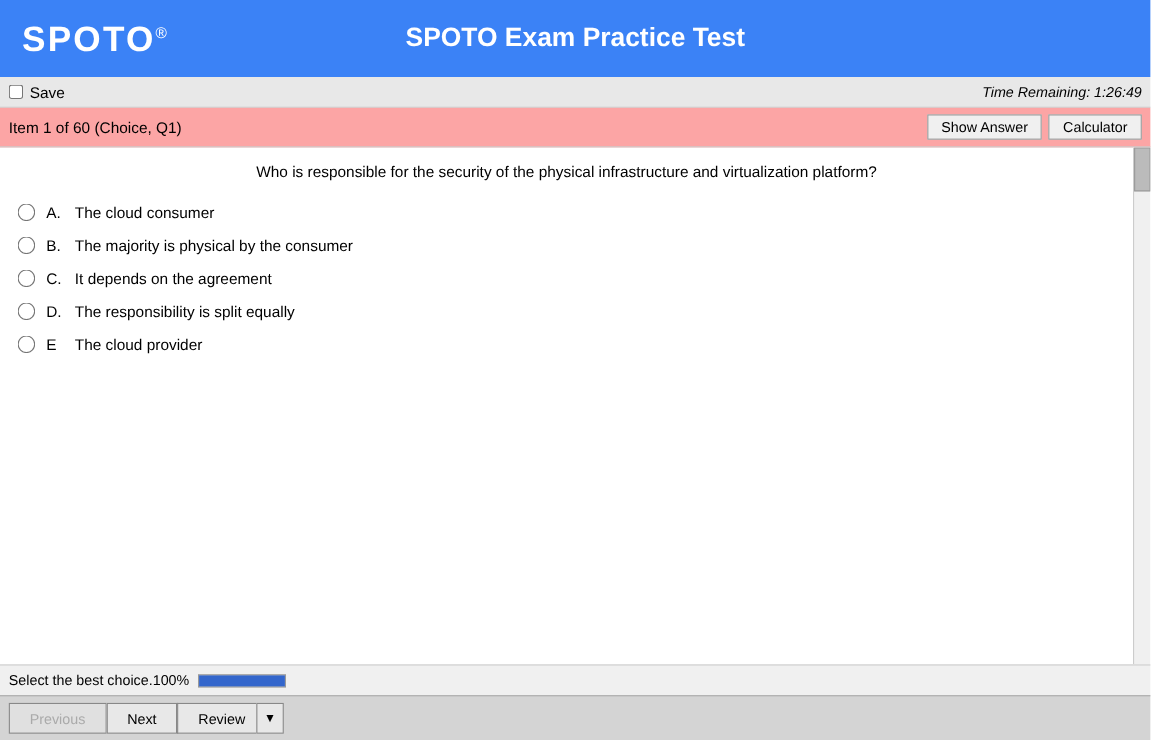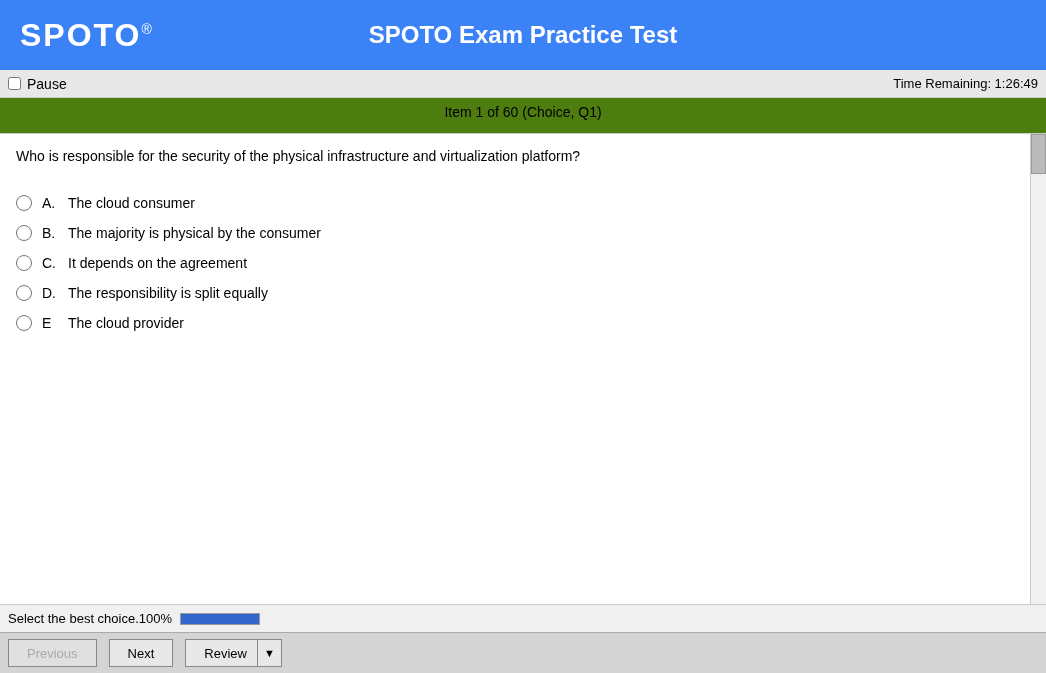--- a/index.html
+++ b/index.html
@@ -43,32 +43,32 @@
       padding: 4px 8px;
       min-height: 28px;
     }
     #mark-bar .mark-left {
       display: flex;
       align-items: center;
       gap: 6px;
     }
     #mark-bar .time {
       font-size: 13px;
+      font-style: italic;
     }
 
     
     #item-bar {
-      background: #4d7c0f;
+      background: #fca5a5;
       border-bottom: 1px solid #ccc;
       display: flex;
       align-items: center;
       justify-content: space-between;
       padding: 6px 8px;
       min-height: 36px;
-      flex-direction: column;
     }
     #item-bar .item-info {
       font-size: 14px;
     }
     #item-bar .item-buttons {
       display: flex;
       align-items: center;
       gap: 6px;
     }
     #item-bar .item-buttons button {
@@ -101,22 +101,23 @@
       width: 100%;
       height: 40px;
       background: #bbb;
       border: 1px solid #999;
       cursor: pointer;
     }
 
     
     #question-text {
       font-size: 14px;
-      margin-bottom: 28px;
+      margin-bottom: 18px;
       line-height: 1.5;
+      text-align: center;
     }
 
     
     .choice-row {
       display: flex;
       align-items: center;
       gap: 10px;
       margin-bottom: 14px;
     }
     .choice-row input[type="radio"] {
@@ -172,21 +173,21 @@
       background: #d4d4d4;
       border-top: 1px solid #aaa;
       display: flex;
       align-items: center;
       justify-content: space-between;
       padding: 6px 8px;
       min-height: 36px;
     }
     #footer-nav .left-buttons, #footer-nav .right-buttons {
       display: flex;
-      gap: 12px;
+      gap: 0;
     }
     #footer-nav button {
       padding: 4px 18px;
       font-size: 13px;
       background: #e8e8e8;
       border: 1px solid #888;
       cursor: pointer;
       min-height: 28px;
     }
     #footer-nav button:disabled {
@@ -218,27 +219,31 @@
 <div id="header">
   <div class="logo">
     <span>SPOTO</span><sup>®</sup>
   </div>
   <div class="title">SPOTO Exam Practice Test</div>
 </div>
 
 <div id="mark-bar">
   <div class="mark-left">
     <input type="checkbox" style="">
-    <span>Pause</span>
+    <span>Save</span>
   </div>
   <span class="time">Time Remaining: 1:26:49</span>
 </div>
 
 <div id="item-bar">
   <span class="item-info">Item 1 of 60  (Choice, Q1)</span>
+  <div class="item-buttons">
+    <button>Show Answer</button>
+    <button>Calculator</button>
+  </div>
 </div>
 
 <div id="content-wrapper">
   <div id="main-content">
 
     <div id="question-text">Who is responsible for the security of the physical infrastructure and virtualization platform?</div>
 
     <div id="choices">
     <div class="choice-row">
           <input type="radio" name="question-choice" value="0" style="">

